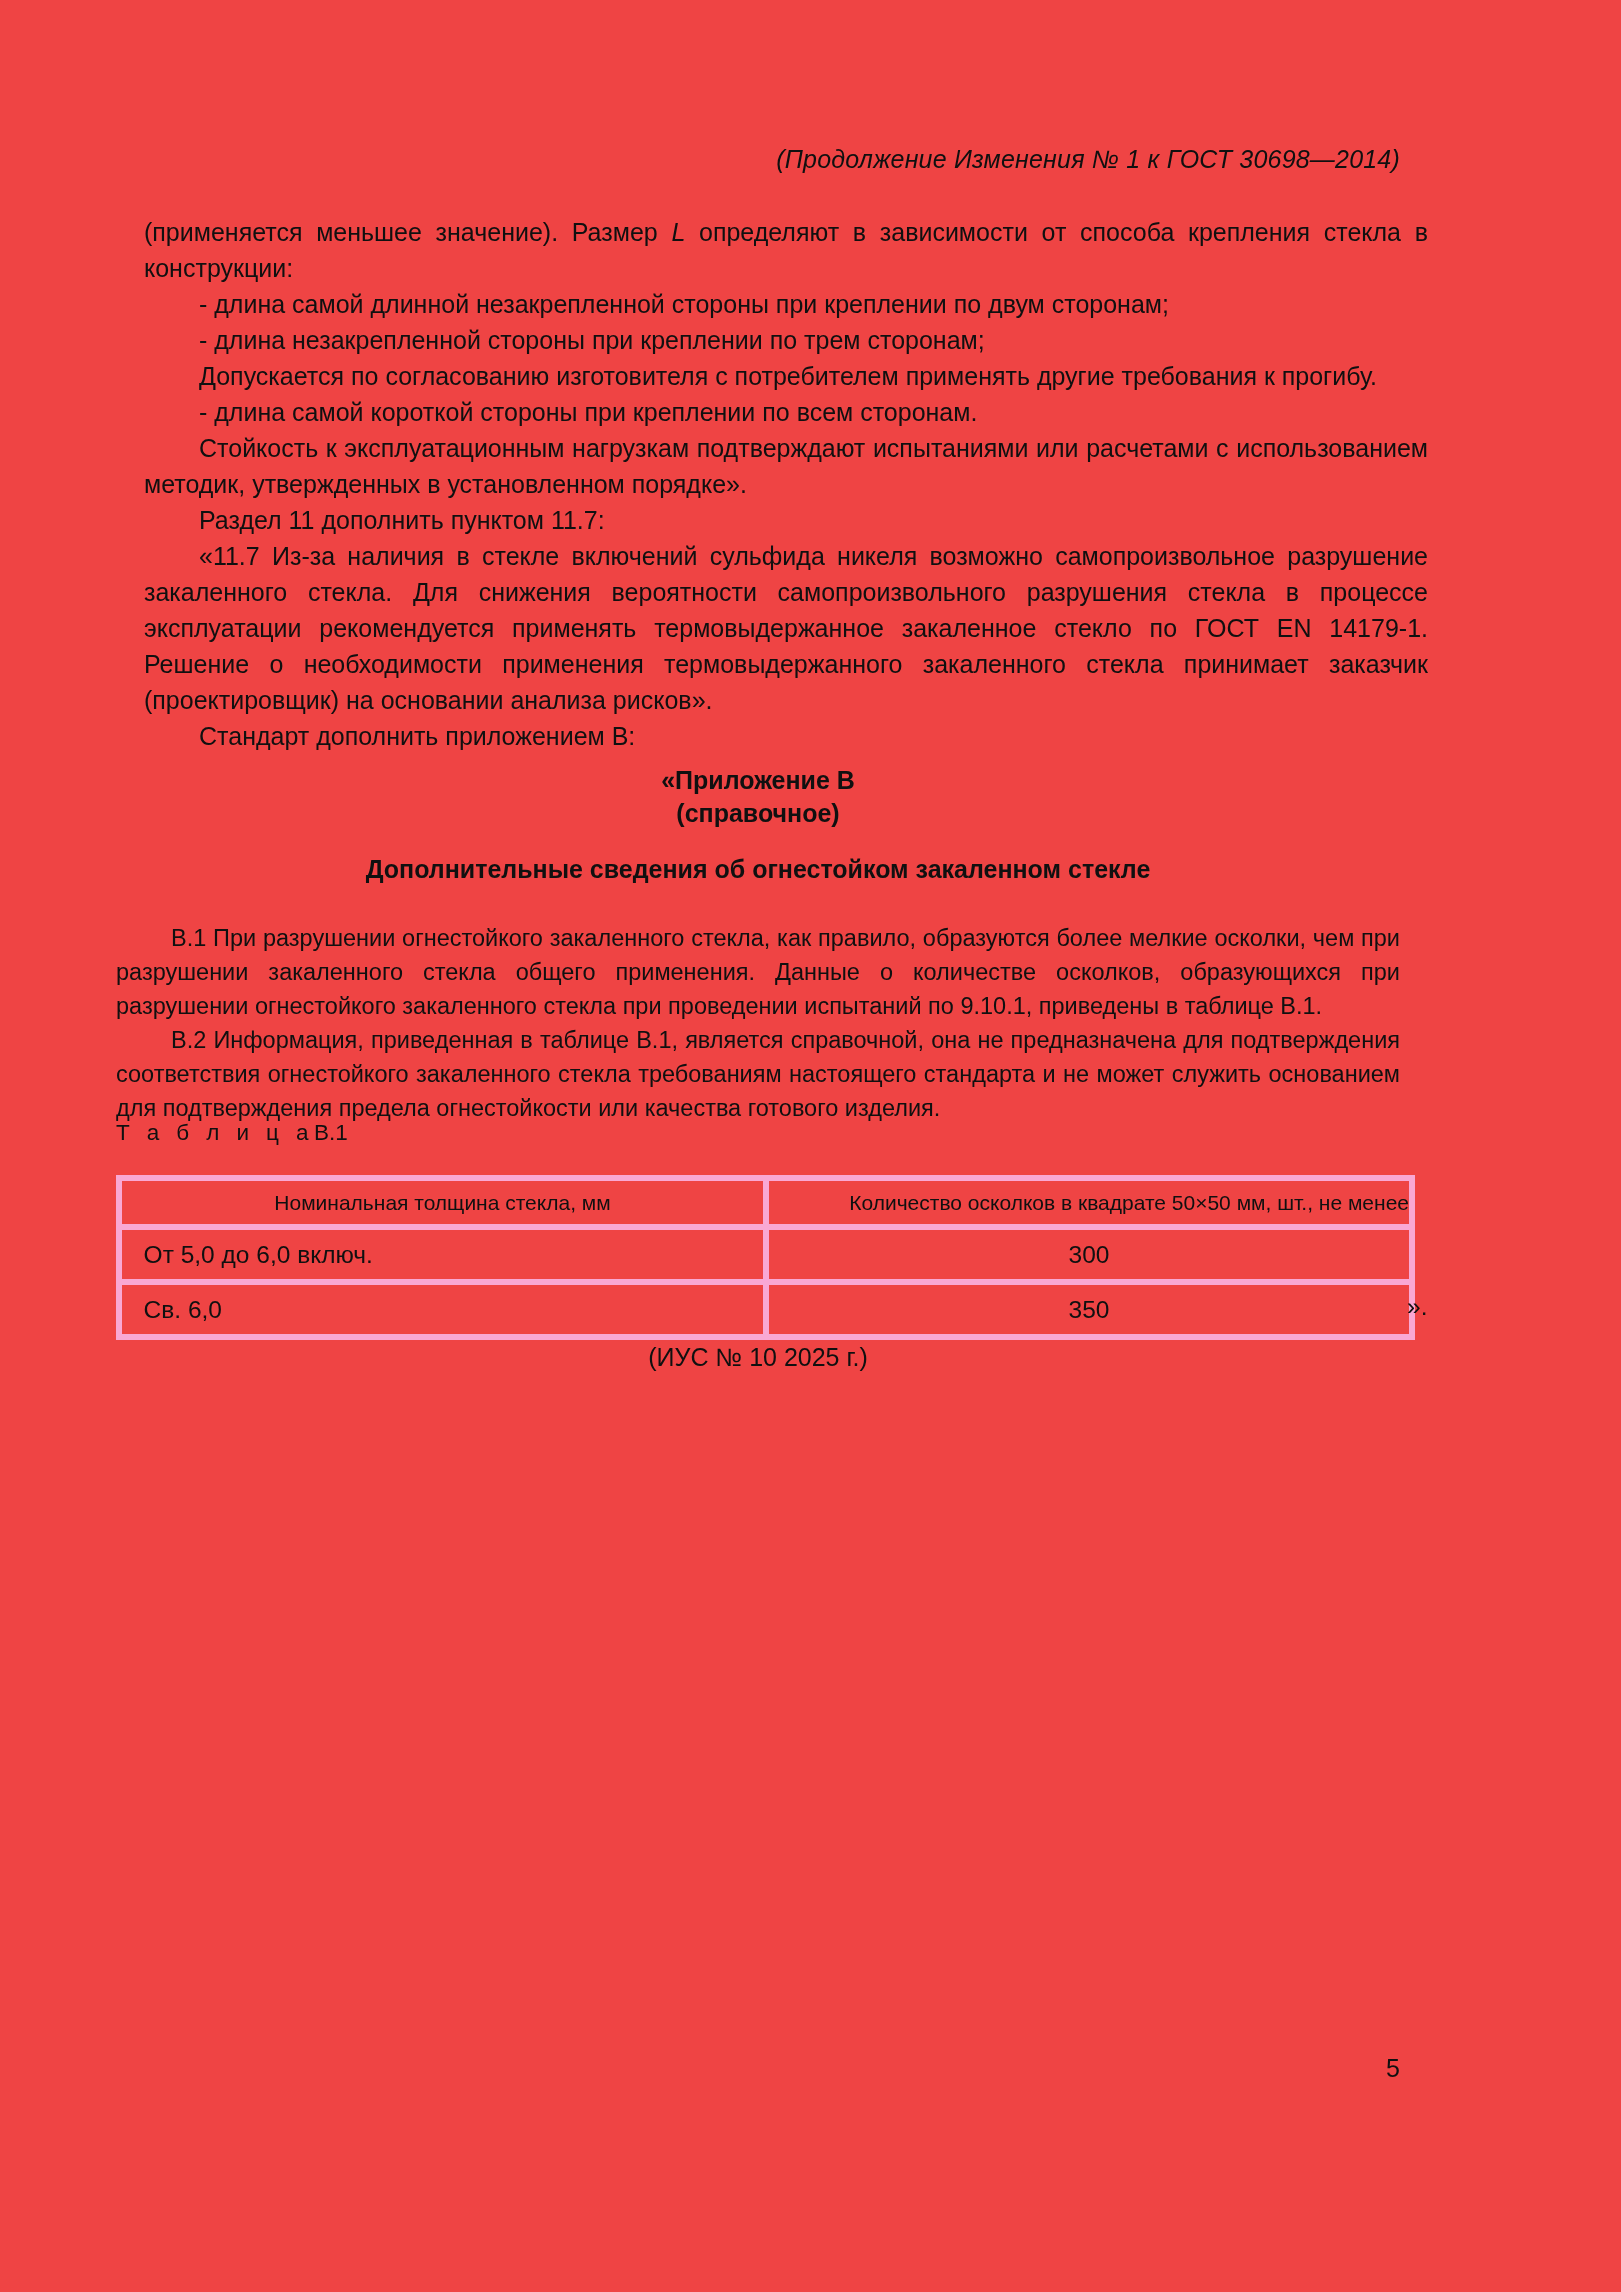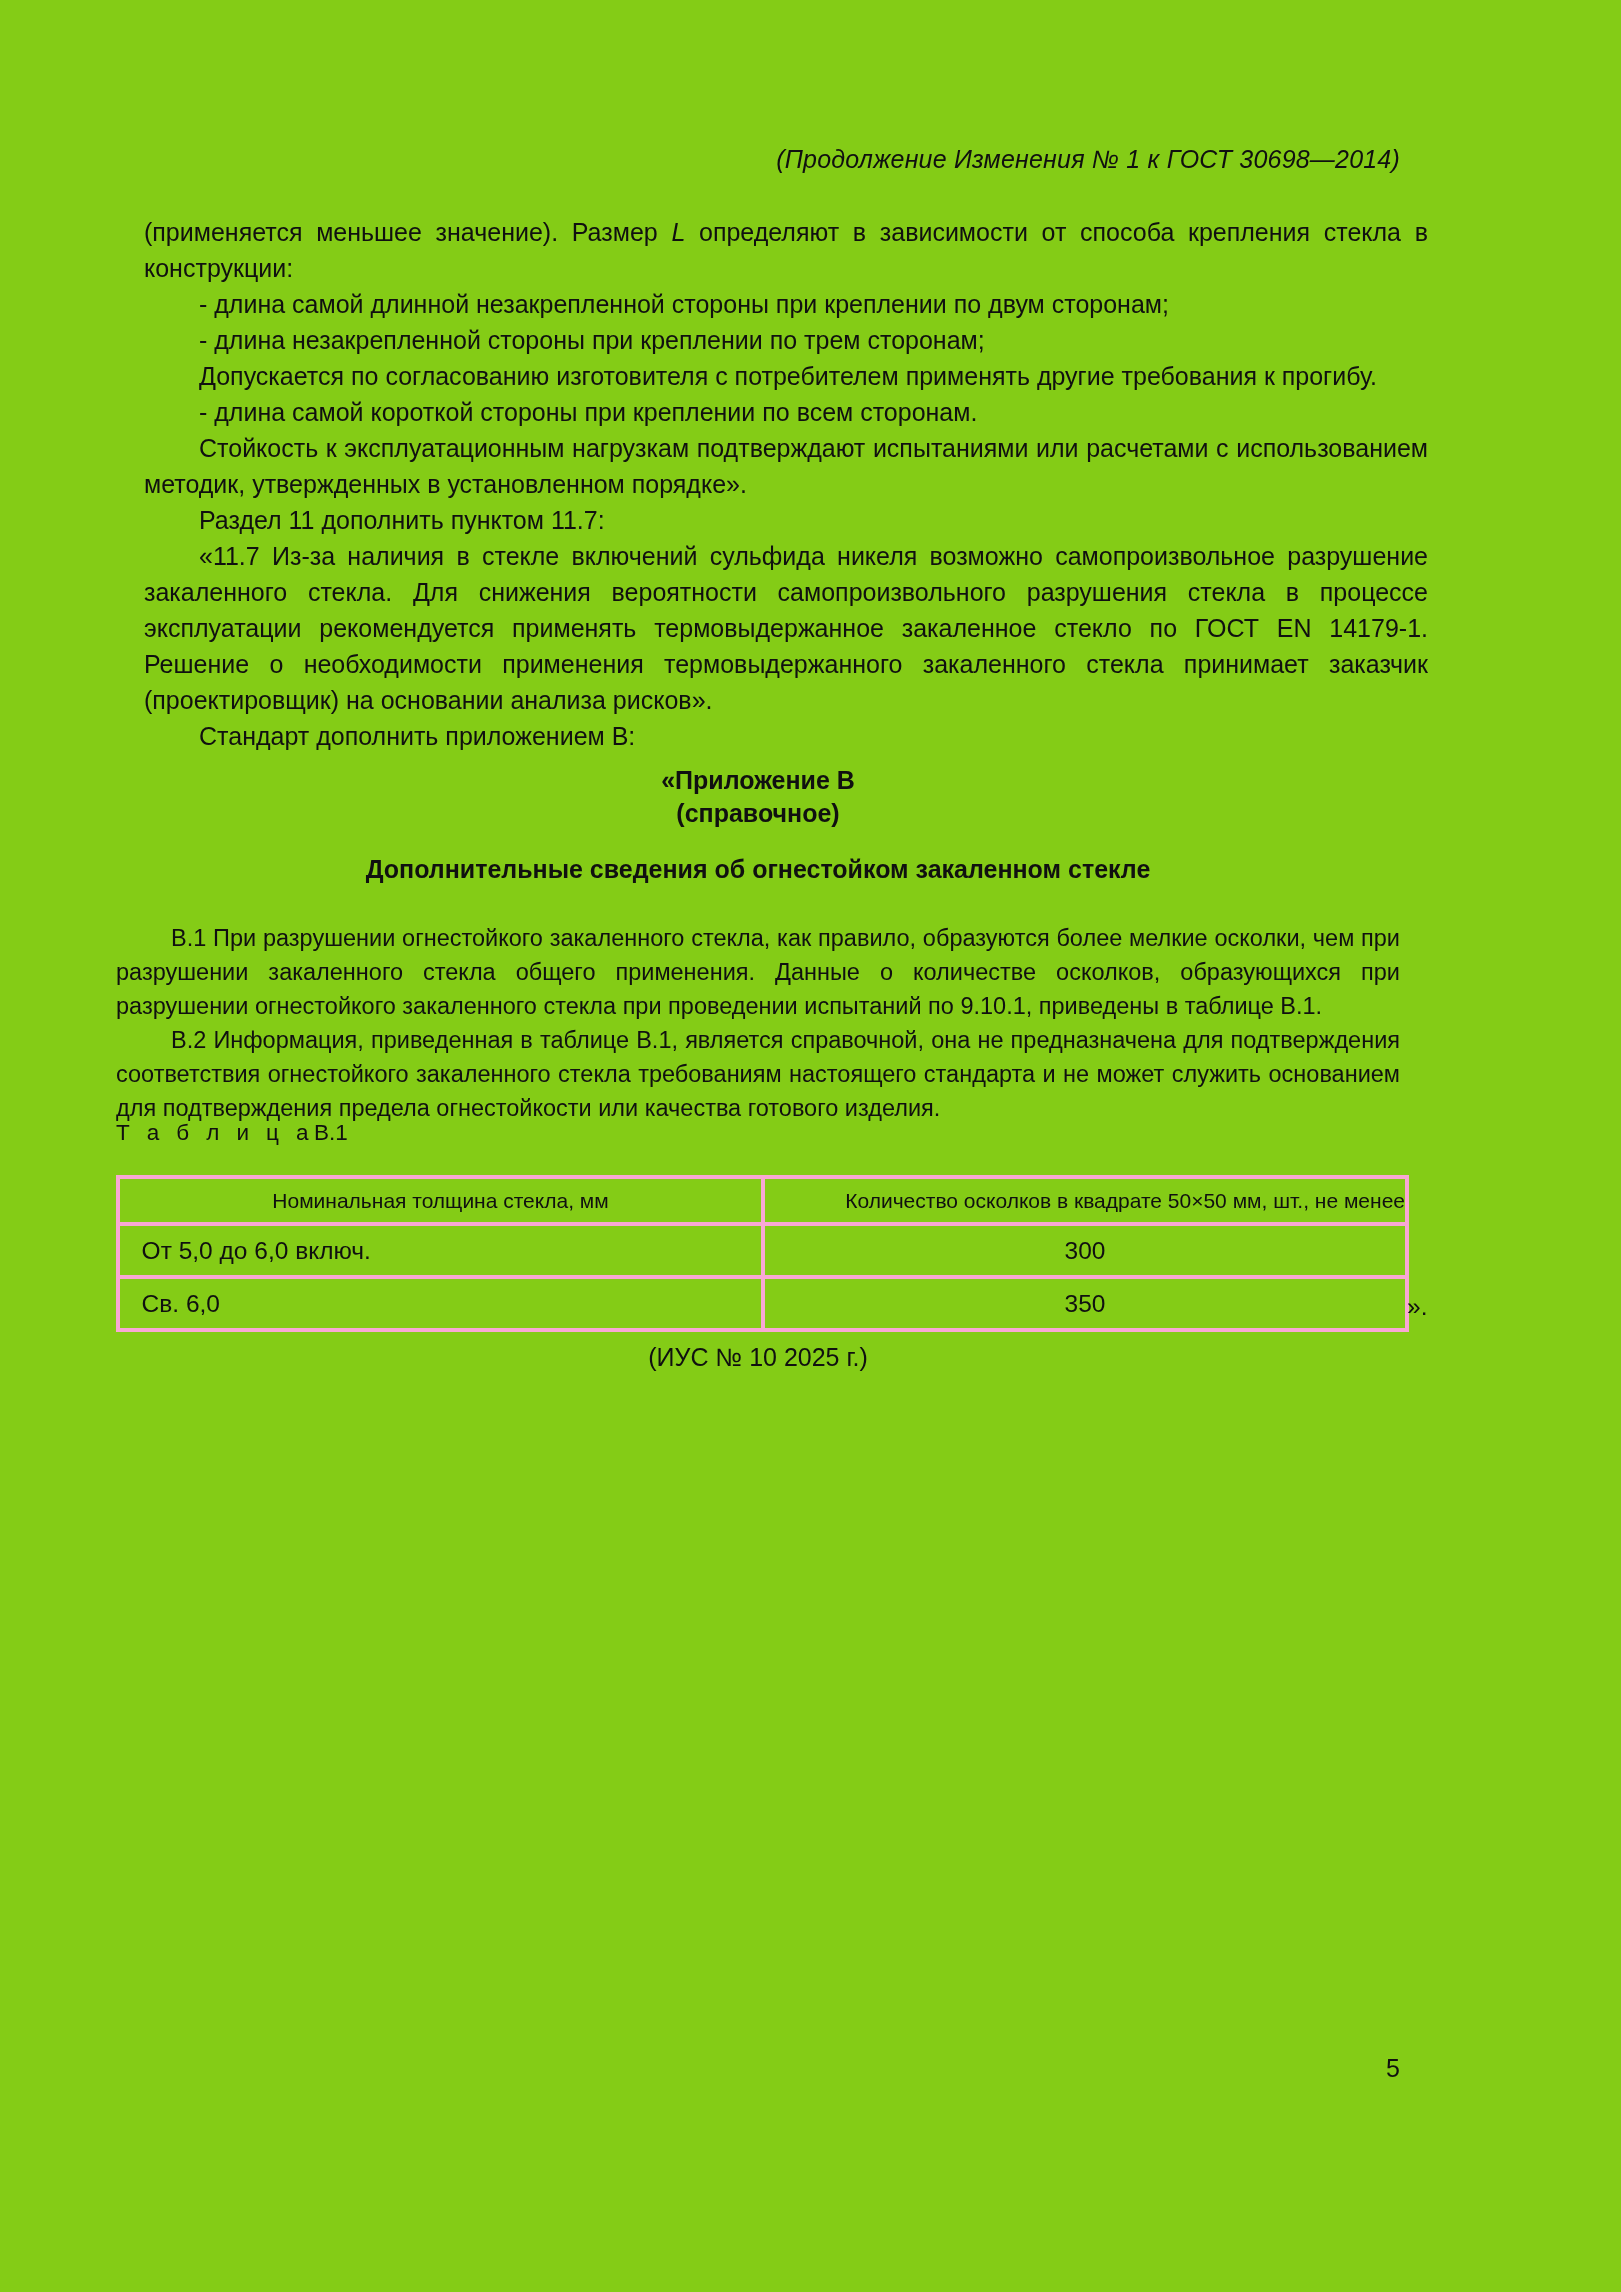--- a/index.html
+++ b/index.html
@@ -8,21 +8,21 @@
     background: #ffffff;
   }
   body {
     font-family: "Liberation Sans", sans-serif;
     color: #101010;
   }
   .page {
     position: relative;
     width: 1621px;
     height: 2293px;
-    background: #84cc16;
+    background: #ef4444;
     box-sizing: border-box;
     overflow: hidden;
   }
 
   
   .running-head {
     position: absolute;
     left: 116px;
     top: 145px;
     width: 1284px;
@@ -120,21 +120,21 @@
     left: 116px;
     top: 1175px;
     width: 1281px;
   }
   table.spec {
     border-collapse: collapse;
     width: 1281px;
     table-layout: fixed;
   }
   table.spec td {
-    border: 4px solid #f9a8d4;
+    border: 6px solid #f9a8d4;
     font-size: 20.6px;
     padding: 0;
     vertical-align: middle;
   }
   table.spec tr.head td {
     height: 43px;
     text-align: right;
     font-size: 21px;
   }
   table.spec tr.data td {

